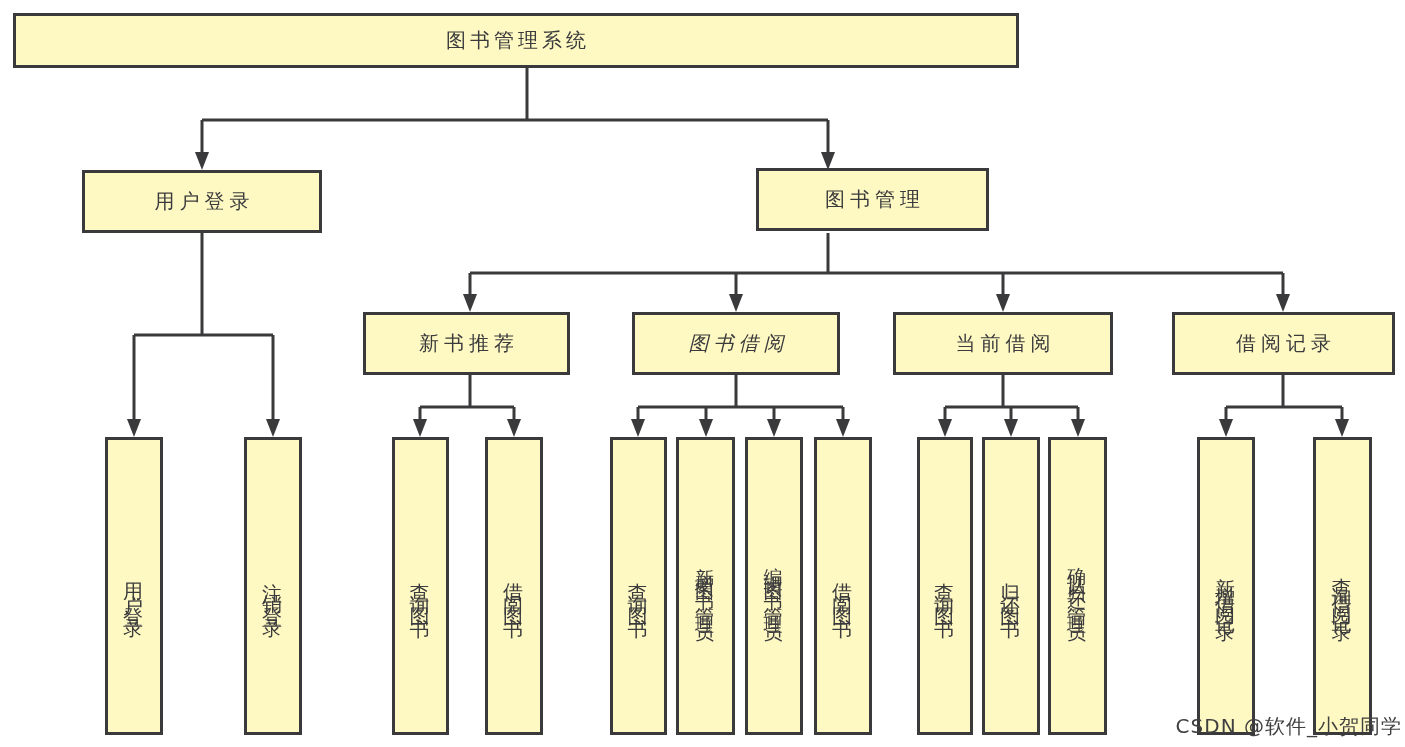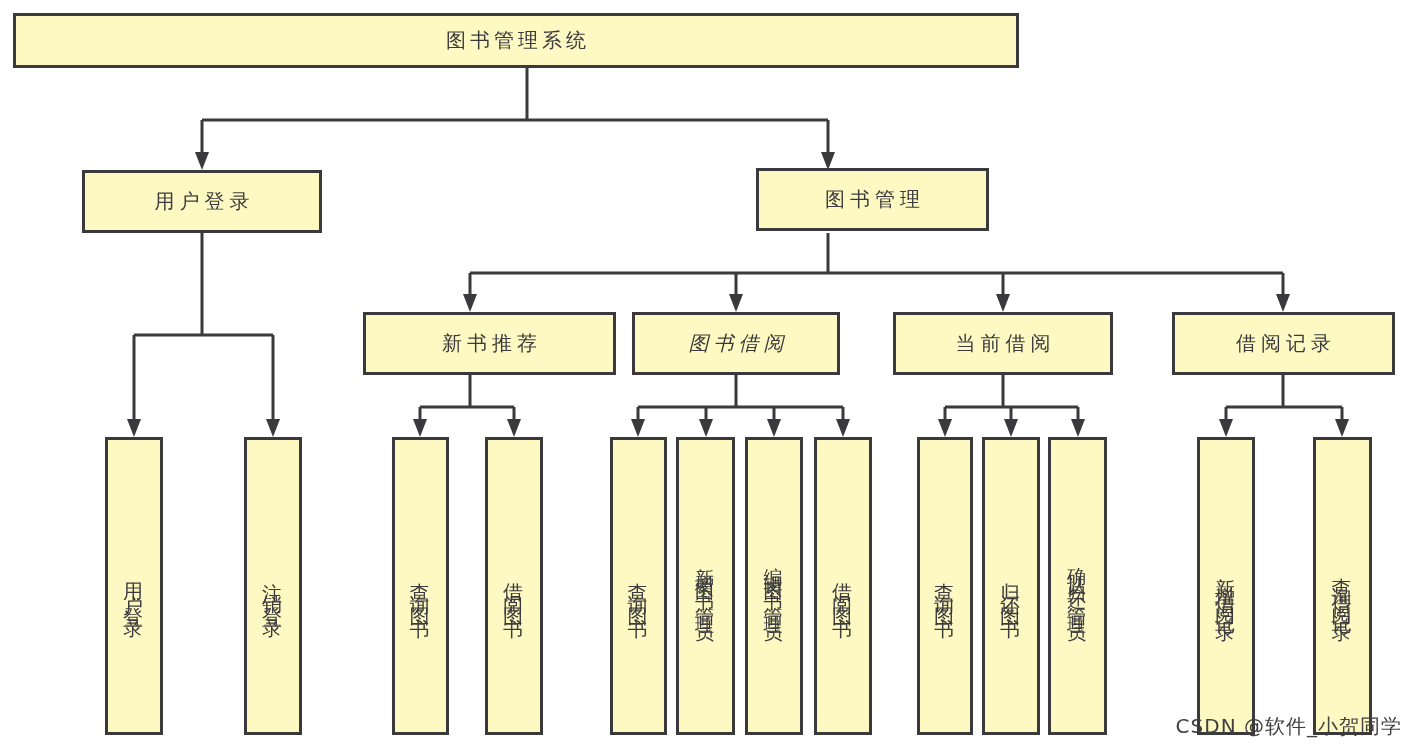--- a/index.html
+++ b/index.html
@@ -74,21 +74,21 @@
       <polygon points="1219,419 1233,419 1226,437"></polygon>
       <polygon points="1335,419 1349,419 1342,437"></polygon>
     </g>
   </svg>
 
   <div class="node root-node" style="left:13px; top:13px; width:1006px; height:55px;">图书管理系统</div>
 
   <div class="node h-node" style="left:82px; top:170px; width:240px; height:63px;">用户登录</div>
   <div class="node h-node" style="left:712px; top:168px; width:233px; height:63px;margin-left:44px;">图书管理</div>
 
-  <div class="node h-node" style="left:363px; top:312px; width:253px; height:63px;">新书推荐</div>
+  <div class="node h-node" style="left:363px; top:312px; width:207px; height:63px;">新书推荐</div>
   <div class="node h-node" style="left:632px; top:312px; width:208px; height:63px;font-style:italic;">图书借阅</div>
   <div class="node h-node" style="left:893px; top:312px; width:220px; height:63px;">当前借阅</div>
   <div class="node h-node" style="left:1172px; top:312px; width:223px; height:63px;">借阅记录</div>
 
   <div class="node v-node" style="left:105px; top:437px; width:58px; height:298px;">用户登录</div>
   <div class="node v-node" style="left:244px; top:437px; width:58px; height:298px;">注销登录</div>
 
   <div class="node v-node" style="left:392px; top:437px; width:57px; height:298px;">查询图书</div>
   <div class="node v-node" style="left:485px; top:437px; width:58px; height:298px;">借阅图书</div>
 

